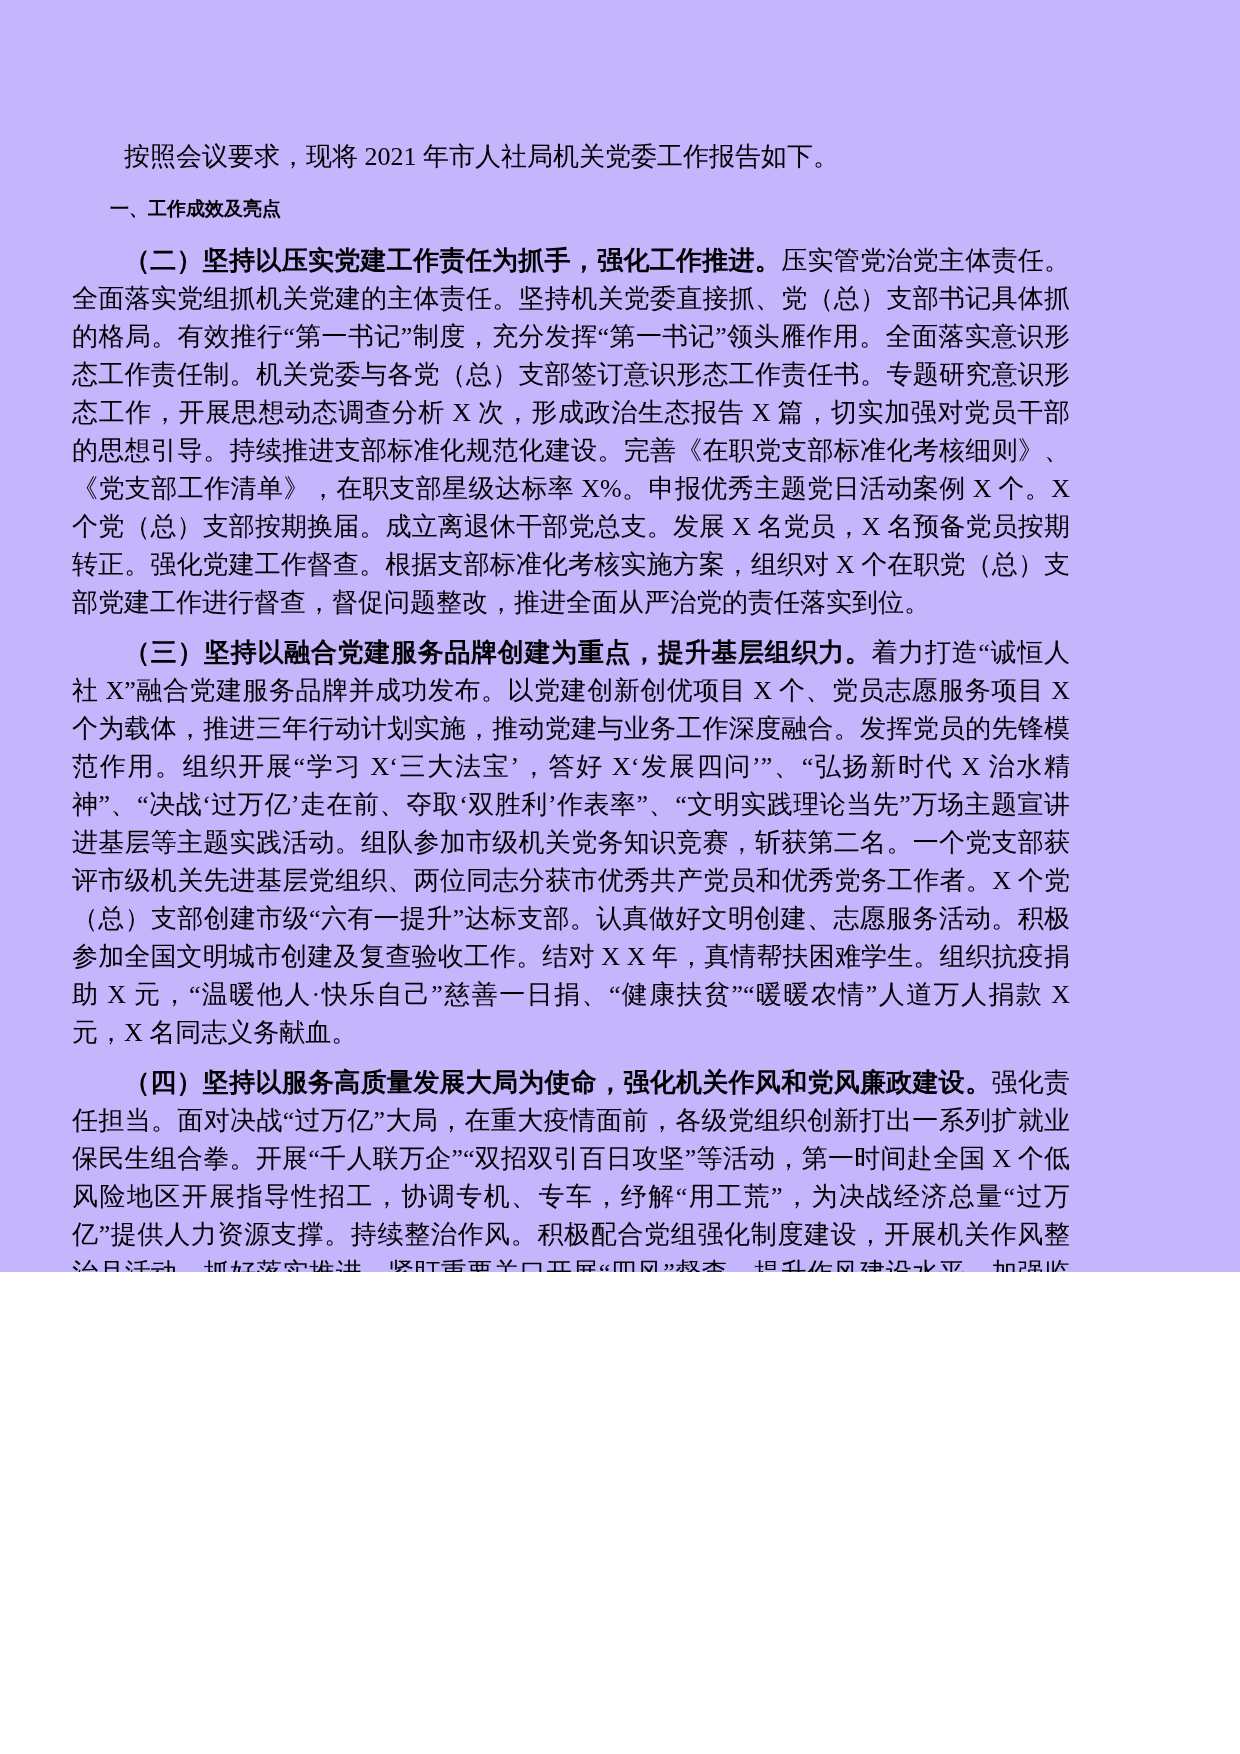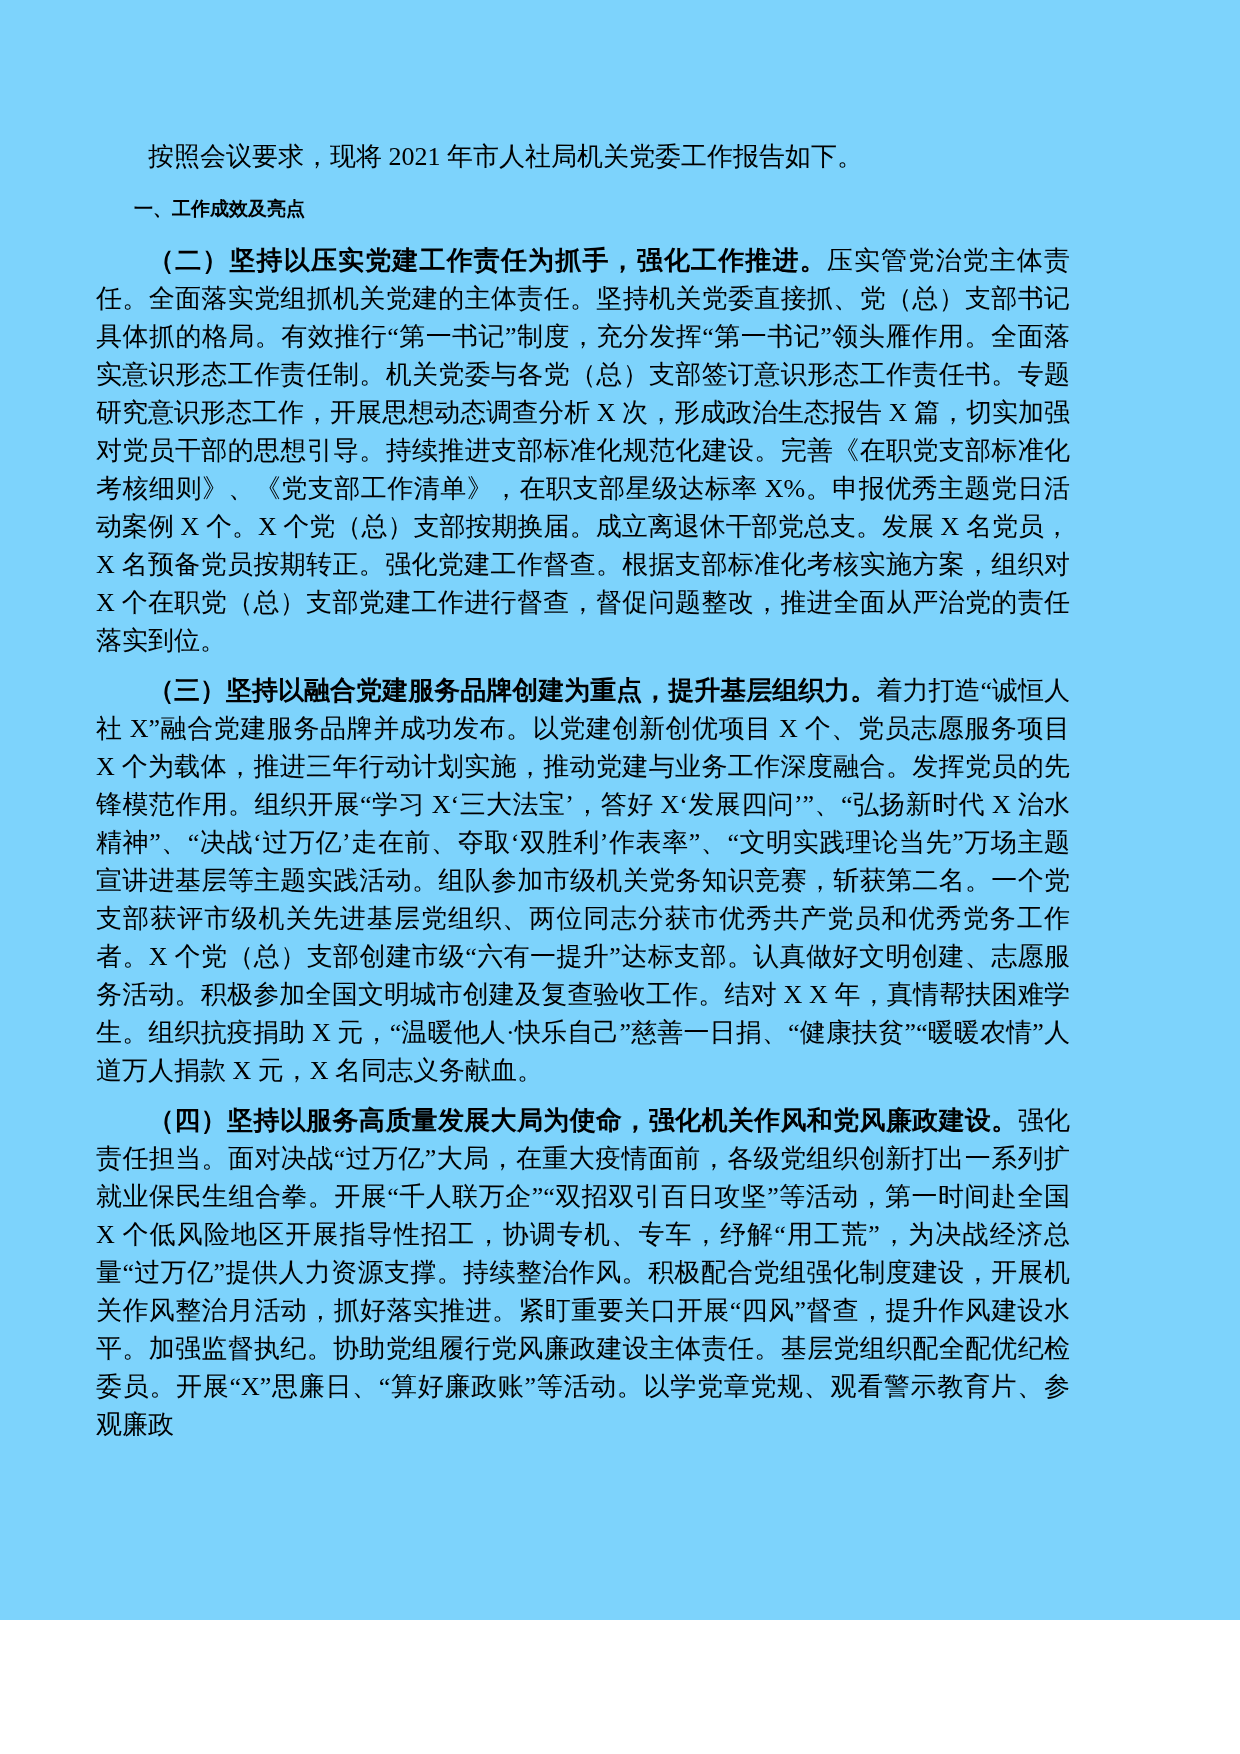--- a/index.html
+++ b/index.html
@@ -3,25 +3,25 @@
 <meta charset="utf-8">
 <style>
   html, body {
     margin: 0;
     padding: 0;
     background: #ffffff;
   }
   .page {
     position: relative;
     width: 1240px;
-    height: 1620px;
+    height: 1272px;
     margin: 0 auto;
     box-sizing: border-box;
-    background: #7dd3fc;
-    padding: 138px 170px 0 96px;
+    background: #c4b5fd;
+    padding: 138px 170px 0 72px;
     font-family: "Liberation Serif", "DejaVu Serif", serif;
     font-size: 26px;
     line-height: 38px;
     color: #000000;
     overflow: hidden;
   }
   .para {
     margin: 0 0 12px 0;
     text-indent: 2em;
     text-align: justify;

